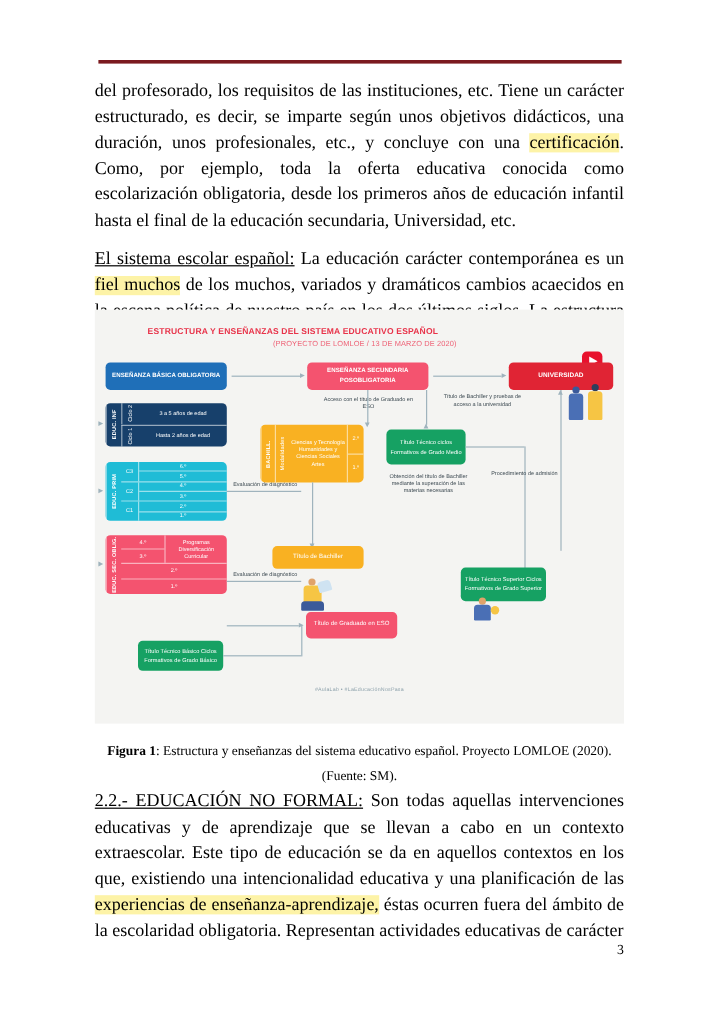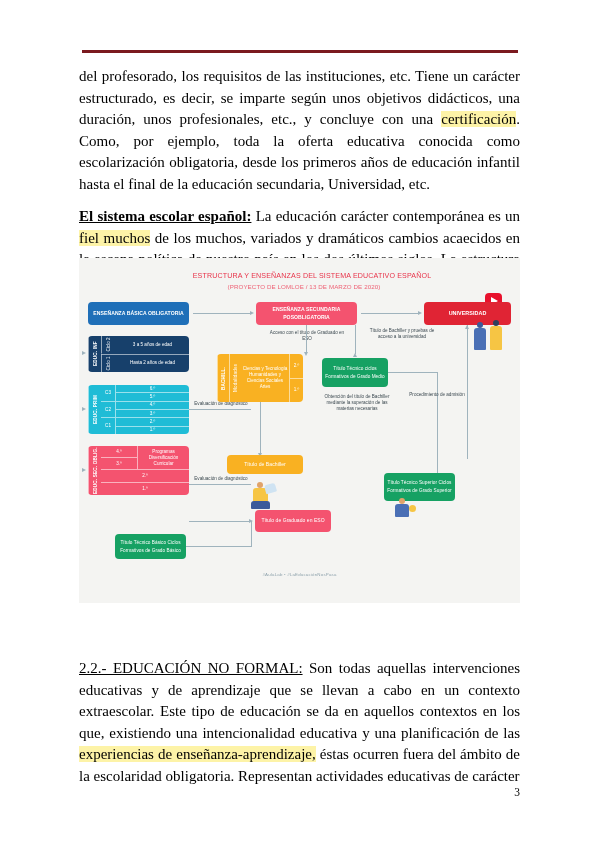--- a/index.html
+++ b/index.html
@@ -16,43 +16,43 @@
   .hdr-rule{position:absolute;left:82px;top:50px;width:436px;height:3px;background:#7b1a1f;}
 
   
   .content{position:absolute;left:79px;top:66px;width:441px;}
   p.para{
     margin:0 0 0 0;font-size:15px;line-height:21.5px;text-align:justify;
     text-justify:inter-word;
   }
   .gap{height:11px;}
   .hl{background:#fdf3a7;}
-  .bu{font-weight:bold;text-decoration:underline;}
+  .bu{font-weight:normal;text-decoration:underline;}
   .u{text-decoration:underline;margin-top:8px;}
 
   
   .caption{position:absolute;left:79px;top:616px;width:441px;font-size:11.2px;
            line-height:21px;text-align:center;}
   .caption b{font-weight:bold;}
 
   
   .content2{position:absolute;left:79px;top:658px;width:441px;}
 
   
   .pageno{position:absolute;right:79px;top:786px;font-size:11.5px;}
 
   
   .info{
     position:absolute;left:79px;top:258px;width:441px;height:345px;
     background:#f4f4f2;overflow:hidden;
     font-family:"Liberation Sans",sans-serif;
   }
   .info-title{
-    position:absolute;left:68px;top:14px;width:330px;text-align:center;
-    color:#e8334a;font-size:7.1px;font-weight:normal;letter-spacing:.15px;line-height:9px;
+    position:absolute;left:44px;top:14px;width:330px;
+    color:#e8334a;font-size:7.1px;font-weight:bold;letter-spacing:.15px;line-height:9px;
   }
   .info-sub{
     position:absolute;left:60px;top:25px;width:330px;text-align:center;
     color:#ee6377;font-size:6.2px;letter-spacing:.1px;
   }
   
   .sm-logo{position:absolute;right:14px;top:10px;width:26px;height:32px;margin-top:25px;}
   .sm-mark{width:17px;height:17px;background:#e8112d;border-radius:4px;position:relative;margin:0 auto;}
   .sm-mark:after{content:"";position:absolute;left:6px;top:4px;width:0;height:0;
     border-left:7px solid #fff;border-top:4.5px solid transparent;border-bottom:4.5px solid transparent;}
@@ -270,20 +270,23 @@
 
     <div class="person" style="left:313px;top:238px;width:32px;height:30px;">
       <div class="p-head" style="left:7px;top:2px;width:6px;height:6px;background:#e0a36a;"></div>
       <div class="p-body" style="left:3px;top:8px;width:14px;height:13px;background:#4a6fb5;"></div>
       <div class="p-body" style="left:17px;top:9px;width:7px;height:7px;background:#f6c544;border-radius:50%;"></div>
     </div>
 
     <div class="hashtags" style="top:314px;">#AulaLab  •  #LaEducaciónNosPasa</div>
   </div>
 
+  <div class="caption">
+    <b>Figura 1</b><span>: Estructura y enseñanzas del sistema educativo español. Proyecto LOMLOE (2020). (Fuente: SM).</span>
+  </div>
 
   <div class="content2">
     <p class="para"><span class="u">2.2.- EDUCACIÓN NO FORMAL:</span><span> Son todas aquellas intervenciones educativas y de aprendizaje que se llevan a cabo en un contexto extraescolar. Este tipo de educación se da en aquellos contextos en los que, existiendo una intencionalidad educativa y una planificación de las </span><span class="hl">experiencias de enseñanza-aprendizaje,</span><span> éstas ocurren fuera del ámbito de la escolaridad obligatoria. Representan actividades educativas de carácter</span></p>
   </div>
 
   <div class="pageno">3</div>
 
 </div>
 
 </body></html>

